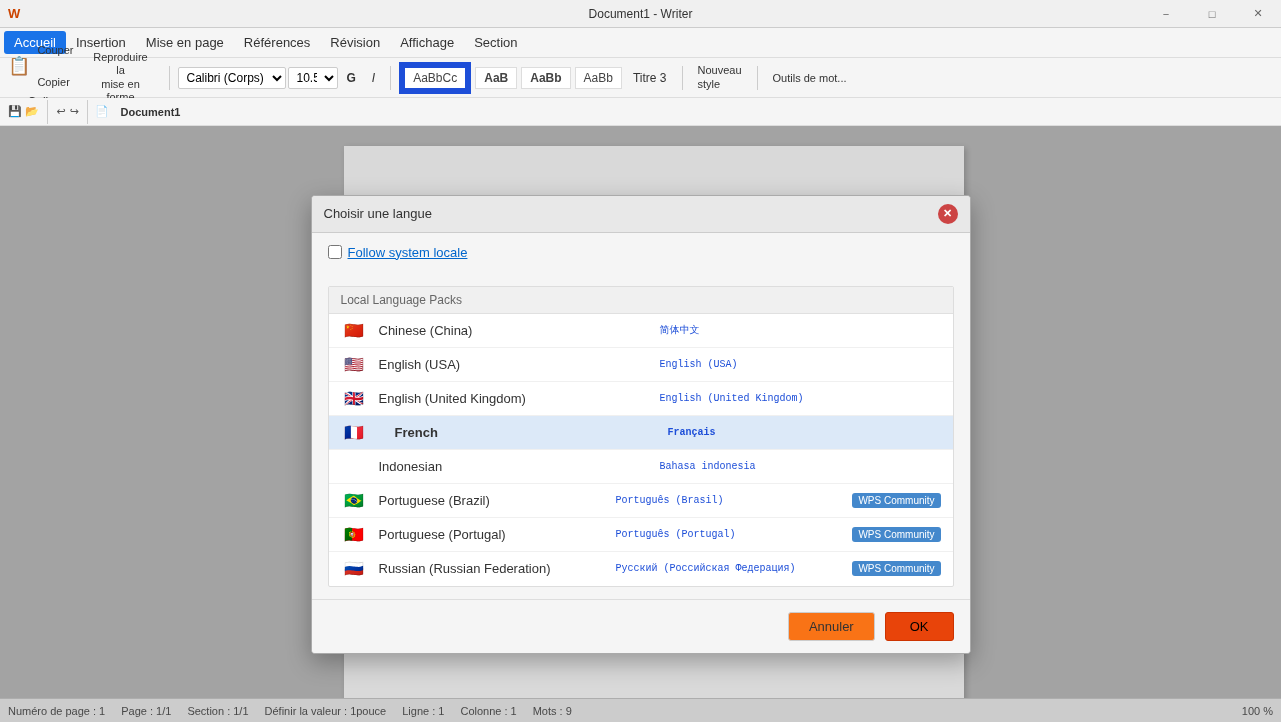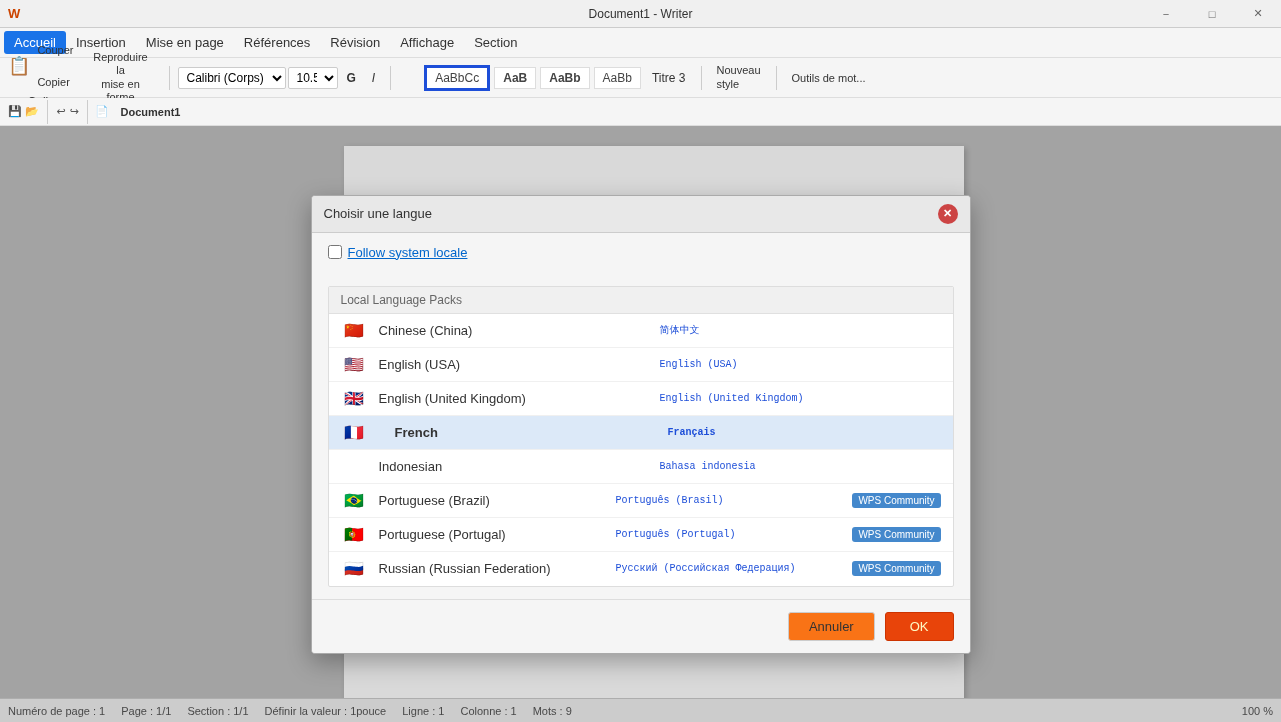--- a/index.html
+++ b/index.html
@@ -284,21 +284,21 @@
       color: #333;
     }
 
     .btn-ok {
       padding: 6px 24px;
       background: #e8440a;
       border: 1px solid #cc3300;
       border-radius: 3px;
       font-size: 13px;
       cursor: pointer;
-      color: #fef9c3;
+      color: #000000;
       font-weight: 500;
     }
 
     
     .doc-bg {
       background: #c0c0c0;
       flex: 1;
       position: relative;
       display: flex;
       justify-content: center;
@@ -358,21 +358,21 @@
       </select>
       <select class="font-select" style="width:50px;">
         <option>10.5</option>
       </select>
       <div class="toolbar-btn" style="font-weight:bold;">G</div>
       <div class="toolbar-btn" style="font-style:italic;">I</div>
     </div>
     <div class="toolbar-separator"></div>
     <div class="toolbar-section">
       <div style="display:flex;align-items:center;gap:4px;">
-        <div style="padding:3px 8px;border:3px solid #1d4ed8;background:white;font-size:12px;color:#444;margin-left:25px;">AaBbCc</div>
+        <div style="padding:3px 8px;border:6px solid #1d4ed8;background:white;font-size:12px;color:#444;">AaBbCc</div>
         <div style="padding:3px 8px;border:1px solid #ddd;background:white;font-size:12px;color:#444;font-weight:bold;">AaB</div>
         <div style="padding:3px 8px;border:1px solid #ddd;background:white;font-size:12px;color:#444;font-weight:bold;">AaBb</div>
         <div style="padding:3px 8px;border:1px solid #ddd;background:white;font-size:12px;color:#444;">AaBb</div>
         <div class="toolbar-btn">Titre 3</div>
       </div>
     </div>
     <div class="toolbar-separator"></div>
     <div class="toolbar-btn" style="white-space:pre-line;line-height:1.2;font-size:11px;">Nouveau
 style</div>
     <div class="toolbar-separator"></div>

